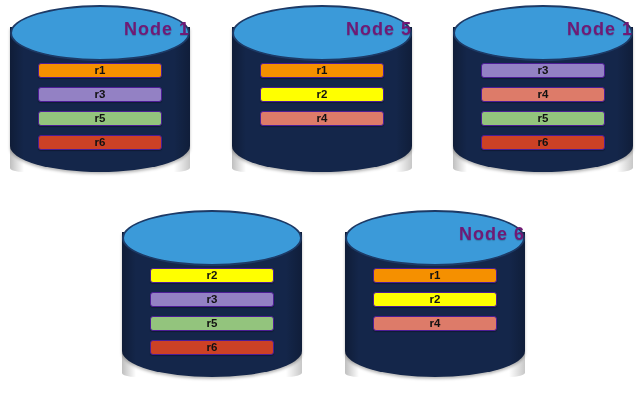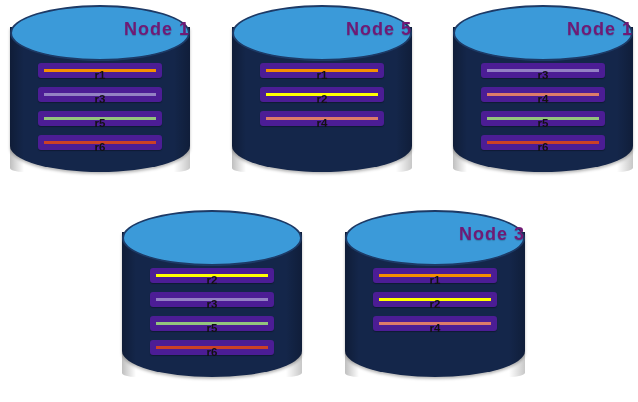--- a/index.html
+++ b/index.html
@@ -90,21 +90,21 @@
     position: absolute;
     left: 28px;
     top: 58px;
     width: 124px;
     z-index: 5;
   }
   .record {
     height: 15px;
     margin-bottom: 9px;
     border-radius: 3px;
-    border: 6px solid #4c1d95;
+    border: 1px solid #4c1d95;
     box-sizing: border-box;
     color: #111111;
     font-size: 11.5px;
     font-weight: bold;
     text-align: center;
     line-height: 13px;
     box-shadow: 0 1px 1px rgba(0,0,0,0.30);
   }
 </style>
 </head>
@@ -149,20 +149,20 @@
       <div class="records">
         <div class="record" style="background: rgb(255, 255, 0);">r2</div>
         <div class="record" style="background: rgb(147, 129, 196);">r3</div>
         <div class="record" style="background: rgb(147, 196, 125);">r5</div>
         <div class="record" style="background: rgb(204, 65, 37);">r6</div>
       </div>
     </div>
     <div class="node" style="left: 345px; top: 210px;">
       <div class="cyl-body" style="background: rgb(20, 38, 74);"></div>
       <div class="cyl-top" style="background: rgb(59, 154, 217); border-color: rgb(29, 58, 102);"></div>
-      <div class="node-title">Node 3</div>
+      <div class="node-title">Node 6</div>
       <div class="records">
         <div class="record" style="background: rgb(245, 144, 0);">r1</div>
         <div class="record" style="background: rgb(255, 255, 0);">r2</div>
         <div class="record" style="background: rgb(221, 123, 105);">r4</div>
       </div>
     </div>
   </div>
 
 </body></html>

